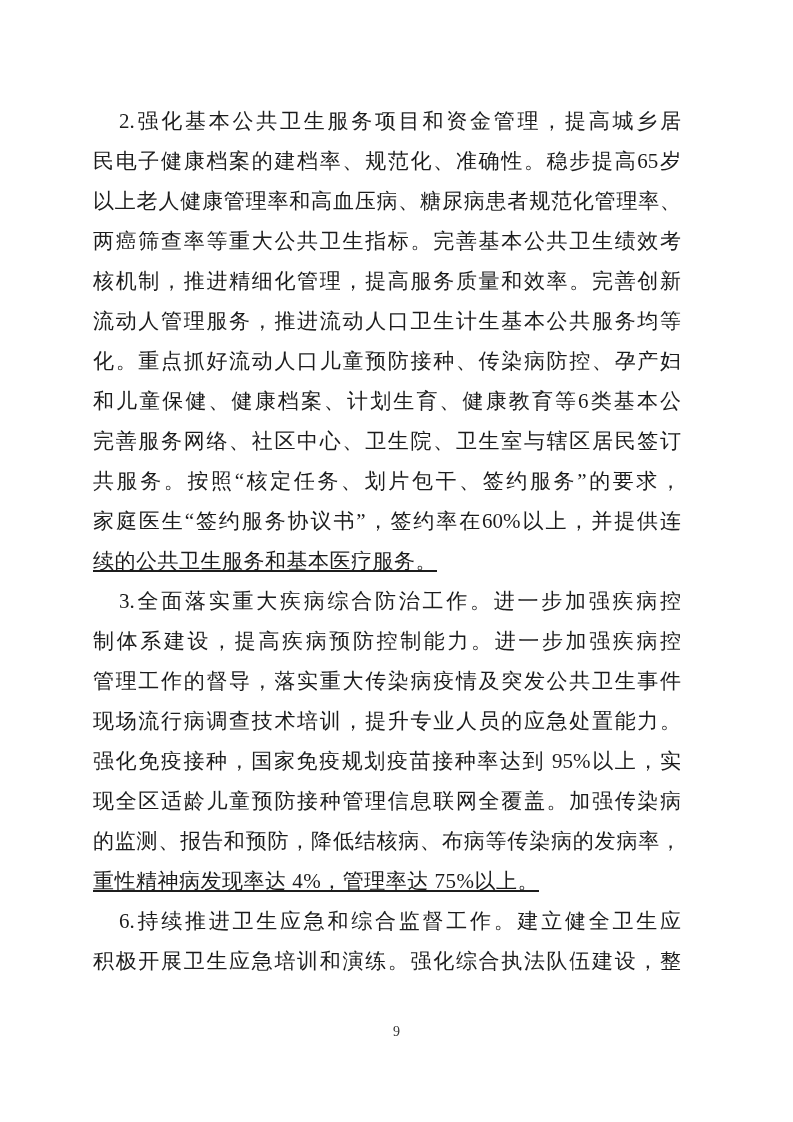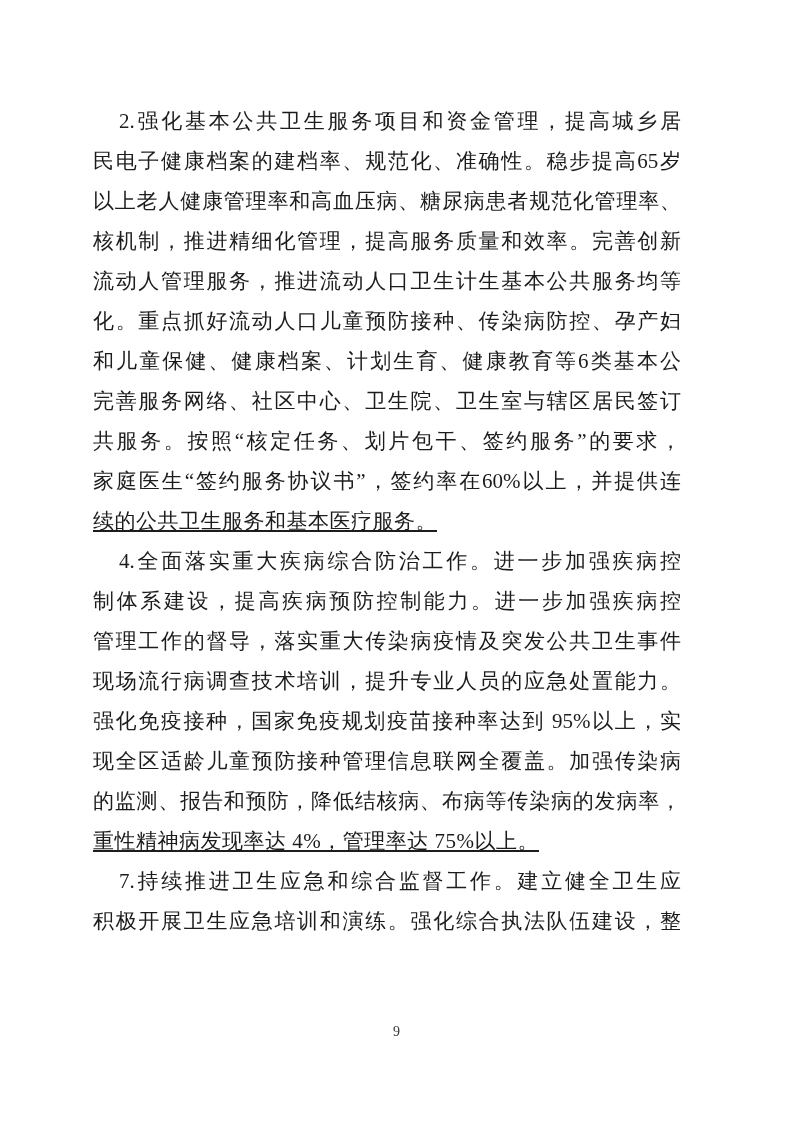--- a/index.html
+++ b/index.html
@@ -61,38 +61,39 @@
 </style>
 </head>
 <body>
 
 <div class="page">
   <div class="content">
       <div class="paragraph">
         <div class="line justify indent">2.强化基本公共卫生服务项目和资金管理，提高城乡居</div>
         <div class="line justify">民电子健康档案的建档率、规范化、准确性。稳步提高65岁</div>
         <div class="line justify">以上老人健康管理率和高血压病、糖尿病患者规范化管理率、</div>
+        <div class="line justify">两癌筛查率等重大公共卫生指标。完善基本公共卫生绩效考</div>
         <div class="line justify">核机制，推进精细化管理，提高服务质量和效率。完善创新</div>
         <div class="line justify">流动人管理服务，推进流动人口卫生计生基本公共服务均等</div>
         <div class="line justify">化。重点抓好流动人口儿童预防接种、传染病防控、孕产妇</div>
         <div class="line justify">和儿童保健、健康档案、计划生育、健康教育等6类基本公</div>
         <div class="line justify">完善服务网络、社区中心、卫生院、卫生室与辖区居民签订</div>
         <div class="line justify">共服务。按照“核定任务、划片包干、签约服务”的要求，</div>
         <div class="line justify">家庭医生“签约服务协议书”，签约率在60%以上，并提供连</div>
         <div class="line lastline">续的公共卫生服务和基本医疗服务。</div>
       </div>
       <div class="paragraph">
-        <div class="line justify indent">4.全面落实重大疾病综合防治工作。进一步加强疾病控</div>
+        <div class="line justify indent">3.全面落实重大疾病综合防治工作。进一步加强疾病控</div>
         <div class="line justify">制体系建设，提高疾病预防控制能力。进一步加强疾病控</div>
         <div class="line justify">管理工作的督导，落实重大传染病疫情及突发公共卫生事件</div>
         <div class="line justify">现场流行病调查技术培训，提升专业人员的应急处置能力。</div>
         <div class="line justify">强化免疫接种，国家免疫规划疫苗接种率达到 95%以上，实</div>
         <div class="line justify">现全区适龄儿童预防接种管理信息联网全覆盖。加强传染病</div>
         <div class="line justify">的监测、报告和预防，降低结核病、布病等传染病的发病率，</div>
         <div class="line lastline">重性精神病发现率达 4%，管理率达 75%以上。</div>
       </div>
       <div class="paragraph">
-        <div class="line justify indent">7.持续推进卫生应急和综合监督工作。建立健全卫生应</div>
+        <div class="line justify indent">6.持续推进卫生应急和综合监督工作。建立健全卫生应</div>
         <div class="line justify">积极开展卫生应急培训和演练。强化综合执法队伍建设，整</div>
       </div>
     </div>
   <div class="footer">9</div>
 </div>
 
 </body></html>

